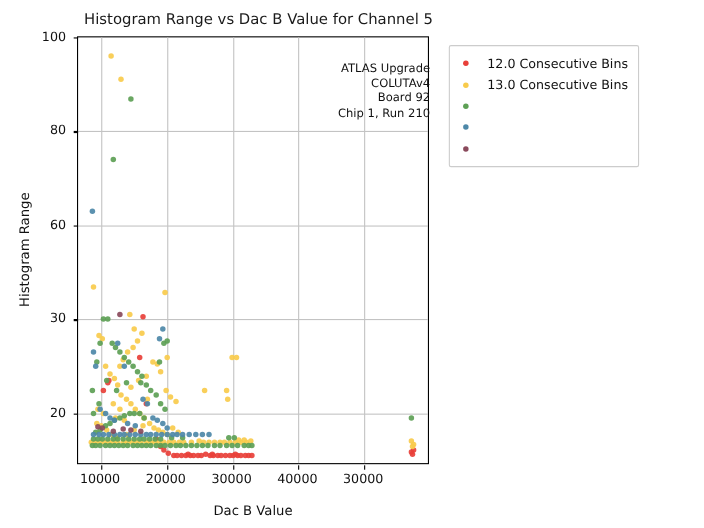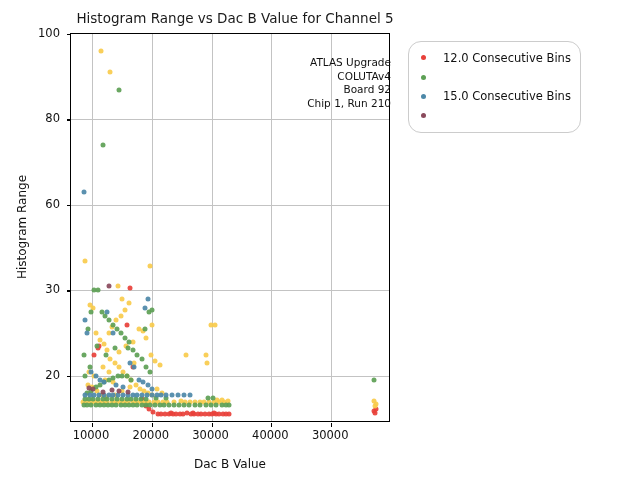--- a/index.html
+++ b/index.html
@@ -42,21 +42,21 @@
   }
 
   .annotation{
     position:absolute;left:194px;top:22px;width:126px;
     text-align:right;font-size:10.5px;line-height:13.6px;color:#111;
     white-space:pre;
   }
 
   .legend{
     position:absolute;left:408px;top:41px;
-    background:#ffffff;border:1px solid #cccccc;border-radius:13px;
+    background:#ffffff;border:1px solid #cccccc;border-radius:2px;
     padding:6px 9px 6px 7px;
   }
   .legend-row{display:flex;align-items:center;height:19.4px;}
   .legend-dot{width:5px;height:5px;border-radius:50%;margin-right:17px;margin-left:5px;flex:0 0 auto;}
   .legend-text{font-size:11.5px;color:#111;white-space:nowrap;}
 </style>
 </head>
 <body>
 
 <div id="root">
@@ -388,25 +388,28 @@
   <div class="axis-y-title" style="position:absolute;left:22px;top:227px;">Histogram Range</div>
   <div class="axis-x-title" style="position:absolute;left:230px;top:457px;">Dac B Value</div>
 
   <div class="legend">
     <div id="legend-rows">
         <div class="legend-row">
           <span class="legend-dot" style="background: rgb(232, 64, 58);"></span>
           <span class="legend-text">12.0 Consecutive Bins</span>
         </div>
         <div class="legend-row">
+          <span class="legend-dot" style="background: rgb(248, 203, 76);"></span>
+          <span class="legend-text">13.0 Consecutive Bins</span>
+        </div>
+        <div class="legend-row">
           <span class="legend-dot" style="background: rgb(93, 160, 85);"></span>
         </div>
         <div class="legend-row">
           <span class="legend-dot" style="background: rgb(77, 136, 168);"></span>
-          <span class="legend-text">15.0 Consecutive Bins</span>
         </div>
         <div class="legend-row">
           <span class="legend-dot" style="background: rgb(138, 74, 92);"></span>
         </div>
       </div>
   </div>
 
 </div>
 
 </body></html>

